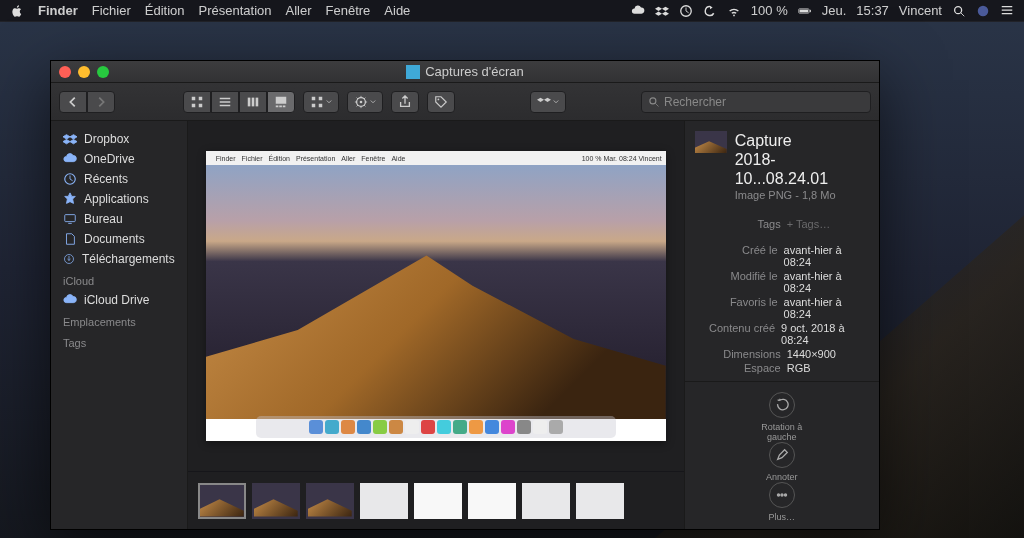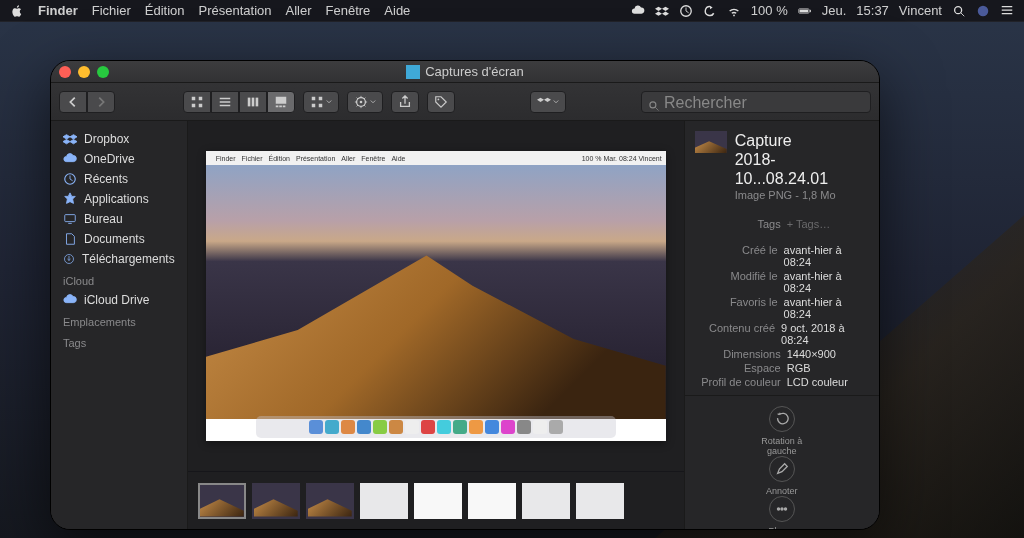--- a/index.html
+++ b/index.html
@@ -40,21 +40,21 @@
   .menubar .right { margin-left:auto; gap:10px;}
   .menubar .app { font-weight:600;}
   .menubar .item { opacity:.85;}
   .mb-icon { width:14px; height:14px; display:inline-flex; align-items:center; justify-content:center;}
   .mb-icon svg{width:14px;height:14px; fill:#ddd;}
   
   .window {
     position:absolute;
     left:50px; top:60px; width:830px; height:470px;
     background:#2a2a2c;
-    border-radius:20px;
+    border-radius:0;
     box-shadow: 0 20px 60px rgba(0,0,0,.6);
     display:flex; flex-direction:column;
     z-index:5;
     overflow:hidden;
     border:1px solid #000;
   }
   .titlebar{
     height:22px; display:flex; align-items:center; justify-content:center;
     background:linear-gradient(#3c3c3e,#323234);
     position:relative;
@@ -79,22 +79,22 @@
   }
   .btn-seg .btn{border-radius:0;}
   .btn-seg .btn:first-child{border-radius:4px 0 0 4px;}
   .btn-seg .btn:last-child{border-radius:0 4px 4px 0;}
   .btn.single{border-radius:4px;}
   .btn svg{width:14px;height:14px;fill:#ccc;}
   .btn.active{background:#6a6a6c;}
   .search{
     flex:1; max-width:230px; height:22px; margin-left:auto;
     background:#3a3a3c; border:1px solid #1f1f21; border-radius:4px;
-    display:flex; align-items:flex-end; padding:0 6px; gap:4px;
-    color:#888; font-size:16px;
+    display:flex; align-items:center; padding:0 6px; gap:4px;
+    color:#888; font-size:12px;
   }
   .search svg{width:12px;height:12px;fill:#888;}
   .body{flex:1; display:flex; min-height:0;}
   
   .sidebar{
     width:140px; background:#262628;
     border-right:1px solid #1a1a1a;
     padding:8px 0; font-size:12px; overflow:auto;
   }
   .sb-head{padding:6px 12px 3px; color:#8a8a8c; font-size:11px;}
@@ -492,24 +492,20 @@
             <span class="v">9 oct. 2018 à 08:24</span>
           </div>
         <div class="meta-row">
             <span class="k">Dimensions</span>
             <span class="v">1440×900</span>
           </div>
         <div class="meta-row">
             <span class="k">Espace</span>
             <span class="v">RGB</span>
           </div>
-        <div class="meta-row">
-            <span class="k">Profil de couleur</span>
-            <span class="v">LCD couleur</span>
-          </div>
       </div>
       <div class="info-actions">
         <div class="ia">
           <div class="circ">
               <svg viewBox="0 0 16 16">
                 <path d="M5 3a6 6 0 11-2 4M5 3l-2-1m2 1l1-2"></path>
               </svg>
             </div>
           <span style="text-align:center;max-width:44px">Rotation à gauche</span>
         </div>

